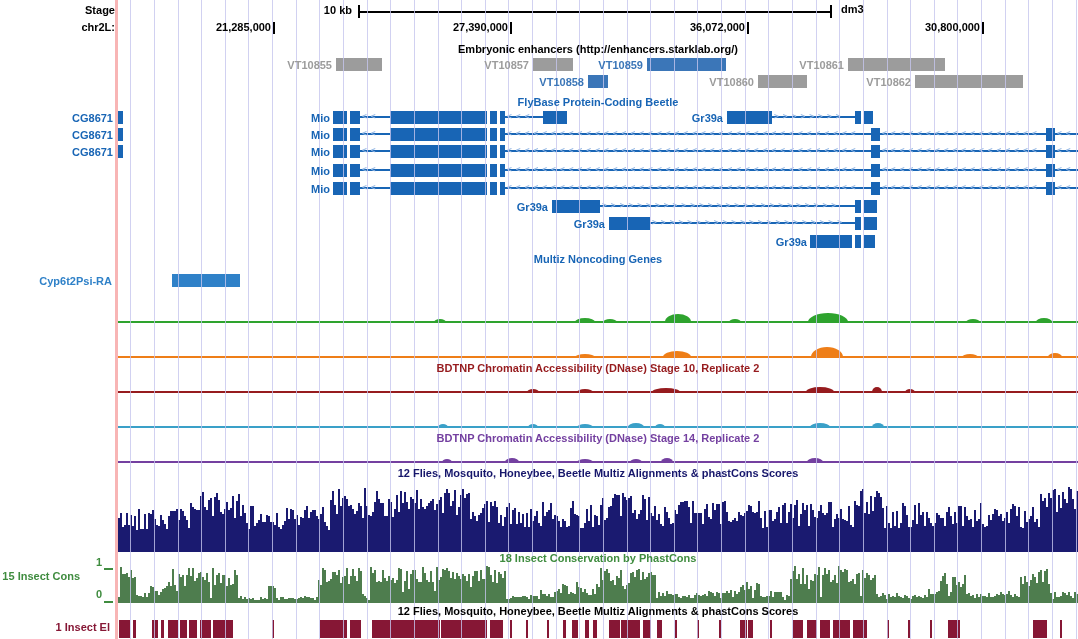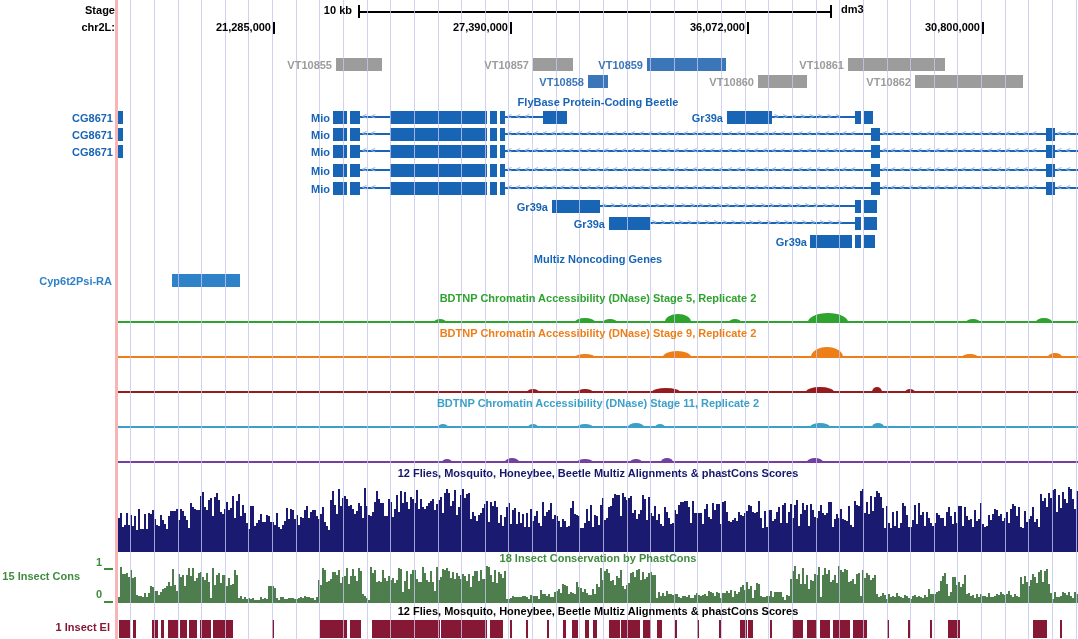--- a/index.html
+++ b/index.html
@@ -1235,25 +1235,25 @@
       <div style="position: absolute; left: 1051.9px; top: 0px; width: 1px; height: 639px; background: rgb(198, 198, 238); opacity: 0.8;"></div>
       <div style="position: absolute; left: 1075.5px; top: 0px; width: 1px; height: 639px; background: rgb(198, 198, 238); opacity: 0.8;"></div>
       <div style="position: absolute; left: 115px; top: 0px; width: 3px; height: 639px; background: rgb(247, 168, 168); opacity: 0.85;"></div>
     </div>
   <div id="txt" class="layer">
     <div class="t r lbl-scale">Stage</div>
     <div class="t r lbl-chrom">chr2L:</div>
     <div class="t r lbl-10kb">10 kb</div>
     <div class="t lbl-dm3">dm3</div>
 
+    <div class="t center t-enh">Embryonic enhancers (http://enhancers.starklab.org/)</div>
     <div class="t center t-pcg">FlyBase Protein-Coding Beetle</div>
     <div class="t center t-ncg">Multiz Noncoding Genes</div>
-    <div class="t center t-s5">BDTNP Chromatin Accessibility (DNase) Stage 5, Replicate 2</div>
-    <div class="t center t-s9">BDTNP Chromatin Accessibility (DNase) Stage 9, Replicate 2</div>
-    <div class="t center t-s11">BDTNP Chromatin Accessibility (DNase) Stage 11, Replicate 2</div>
+    <div class="t center t-s10">BDTNP Chromatin Accessibility (DNase) Stage 10, Replicate 2</div>
+    <div class="t center t-s14">BDTNP Chromatin Accessibility (DNase) Stage 14, Replicate 2</div>
     <div class="t center t-mz">12 Flies, Mosquito, Honeybee, Beetle Multiz Alignments &amp; phastCons Scores</div>
     <div class="t center t-pc">18 Insect Conservation by PhastCons</div>
     <div class="t center t-mz2">12 Flies, Mosquito, Honeybee, Beetle Multiz Alignments &amp; phastCons Scores</div>
 
     <div class="t r lbl-cyp">Cyp6t2Psi-RA</div>
     <div class="t r lbl-cons">15 Insect Cons</div>
     <div class="t r lbl-one">1</div>
     <div class="t r lbl-zero">0</div>
     <div class="t r lbl-el">1 Insect El</div>
   <div style="position: absolute; left: 161px; top: 21px; width: 110px; text-align: right; font: bold 11px &quot;Liberation Sans&quot;, sans-serif; color: rgb(0, 0, 0); white-space: nowrap;">21,285,000</div>

